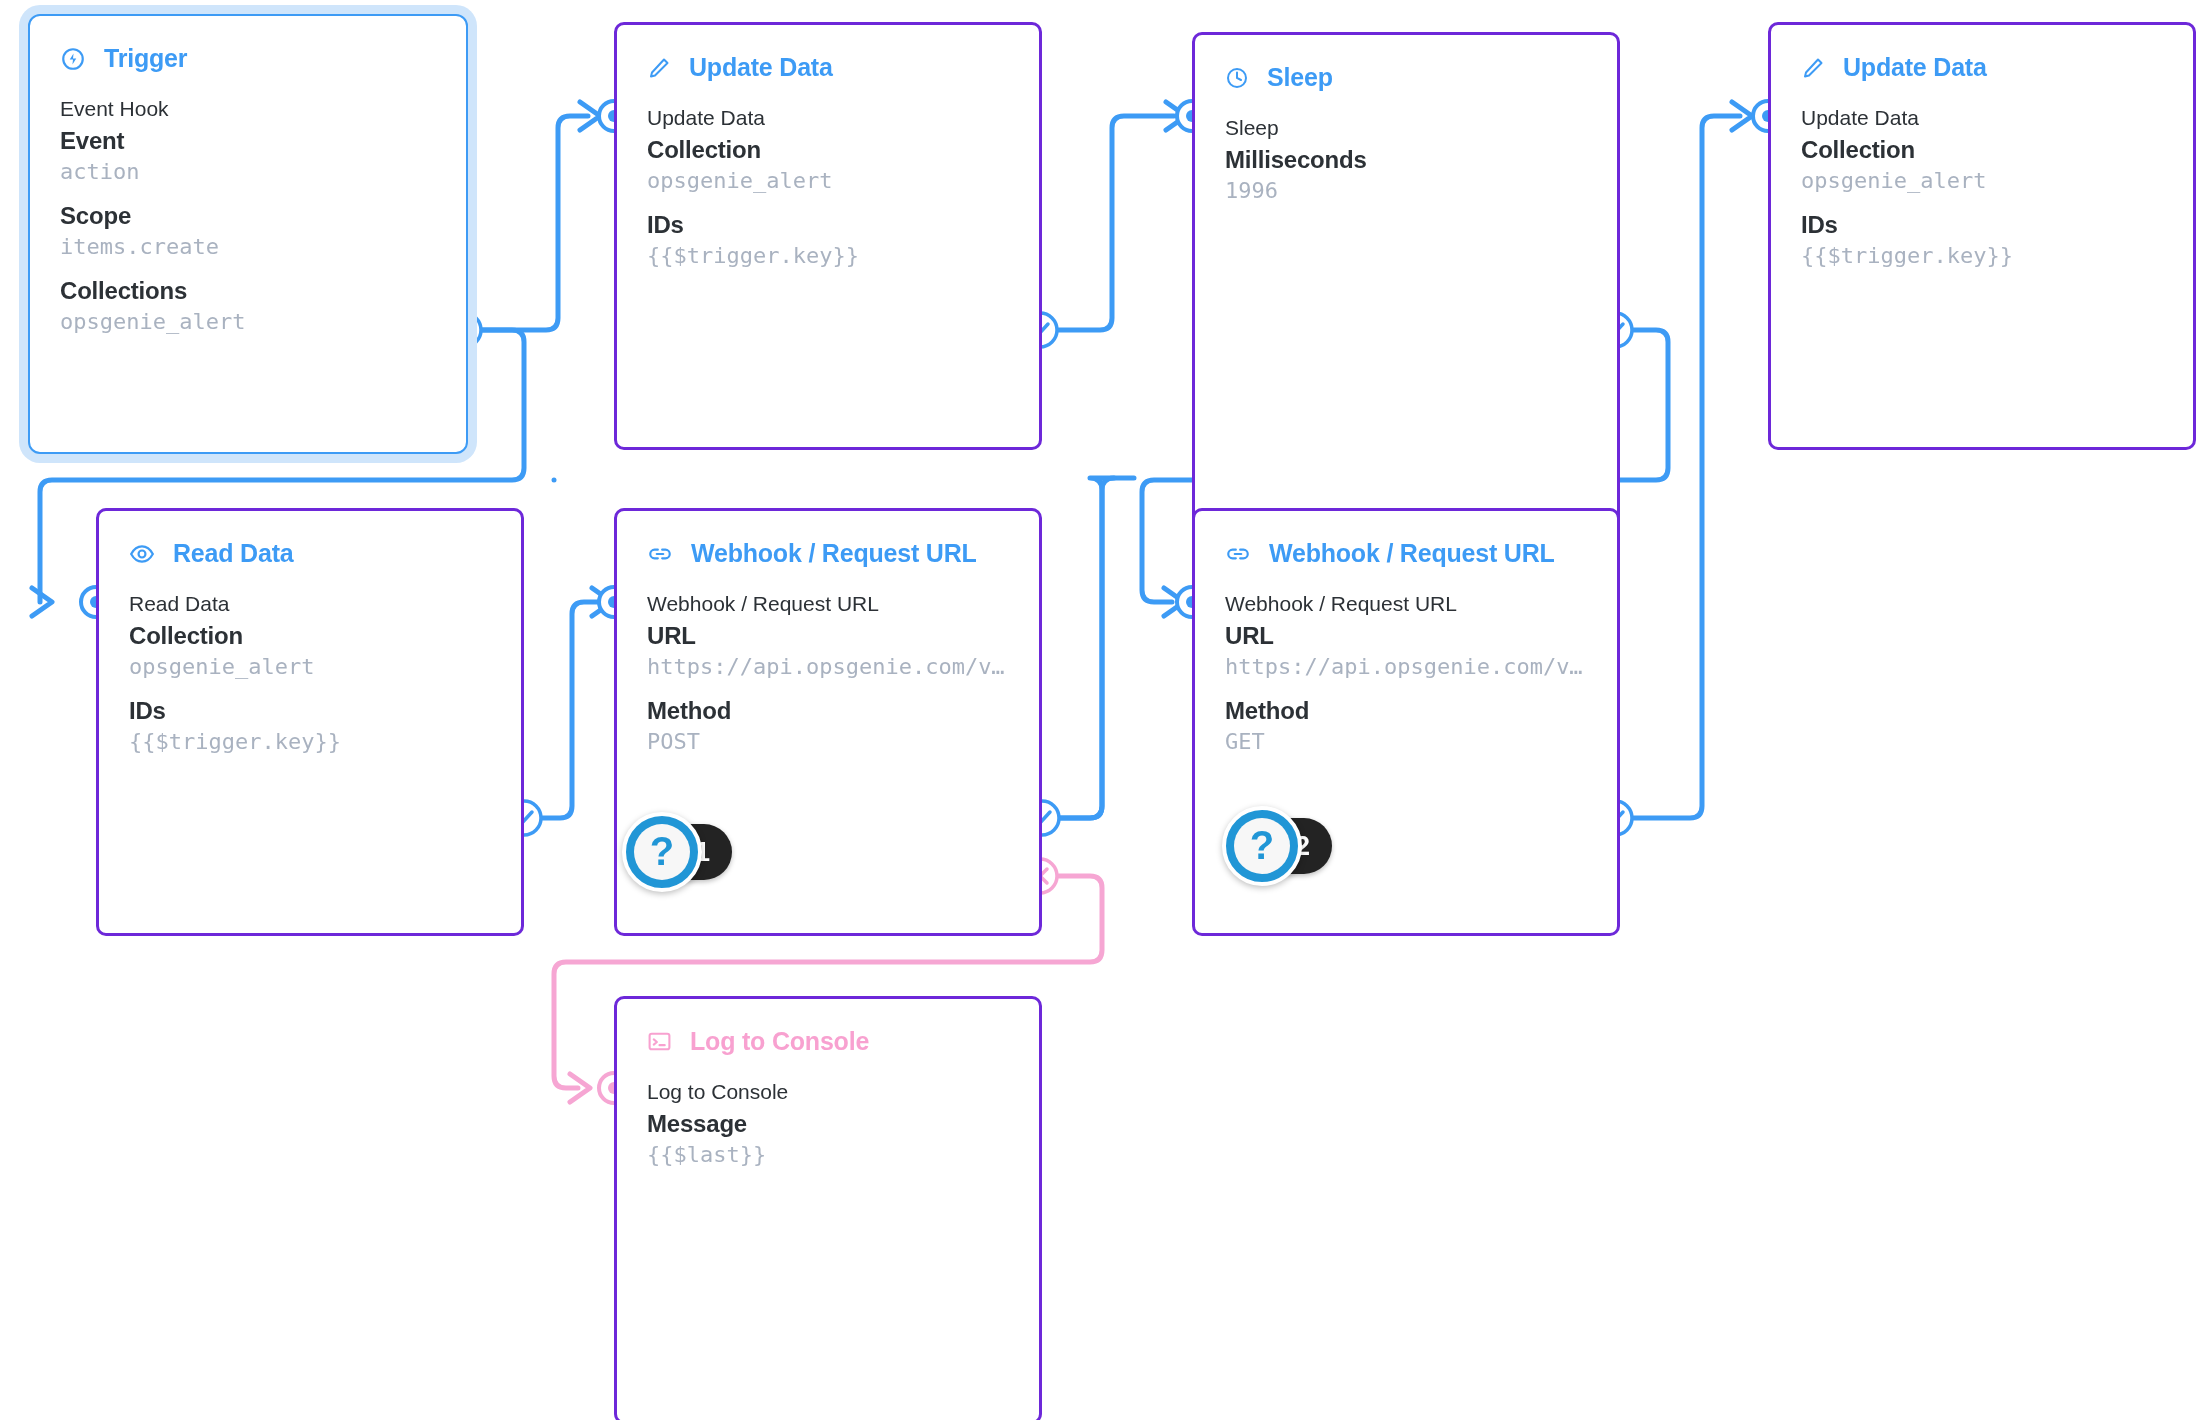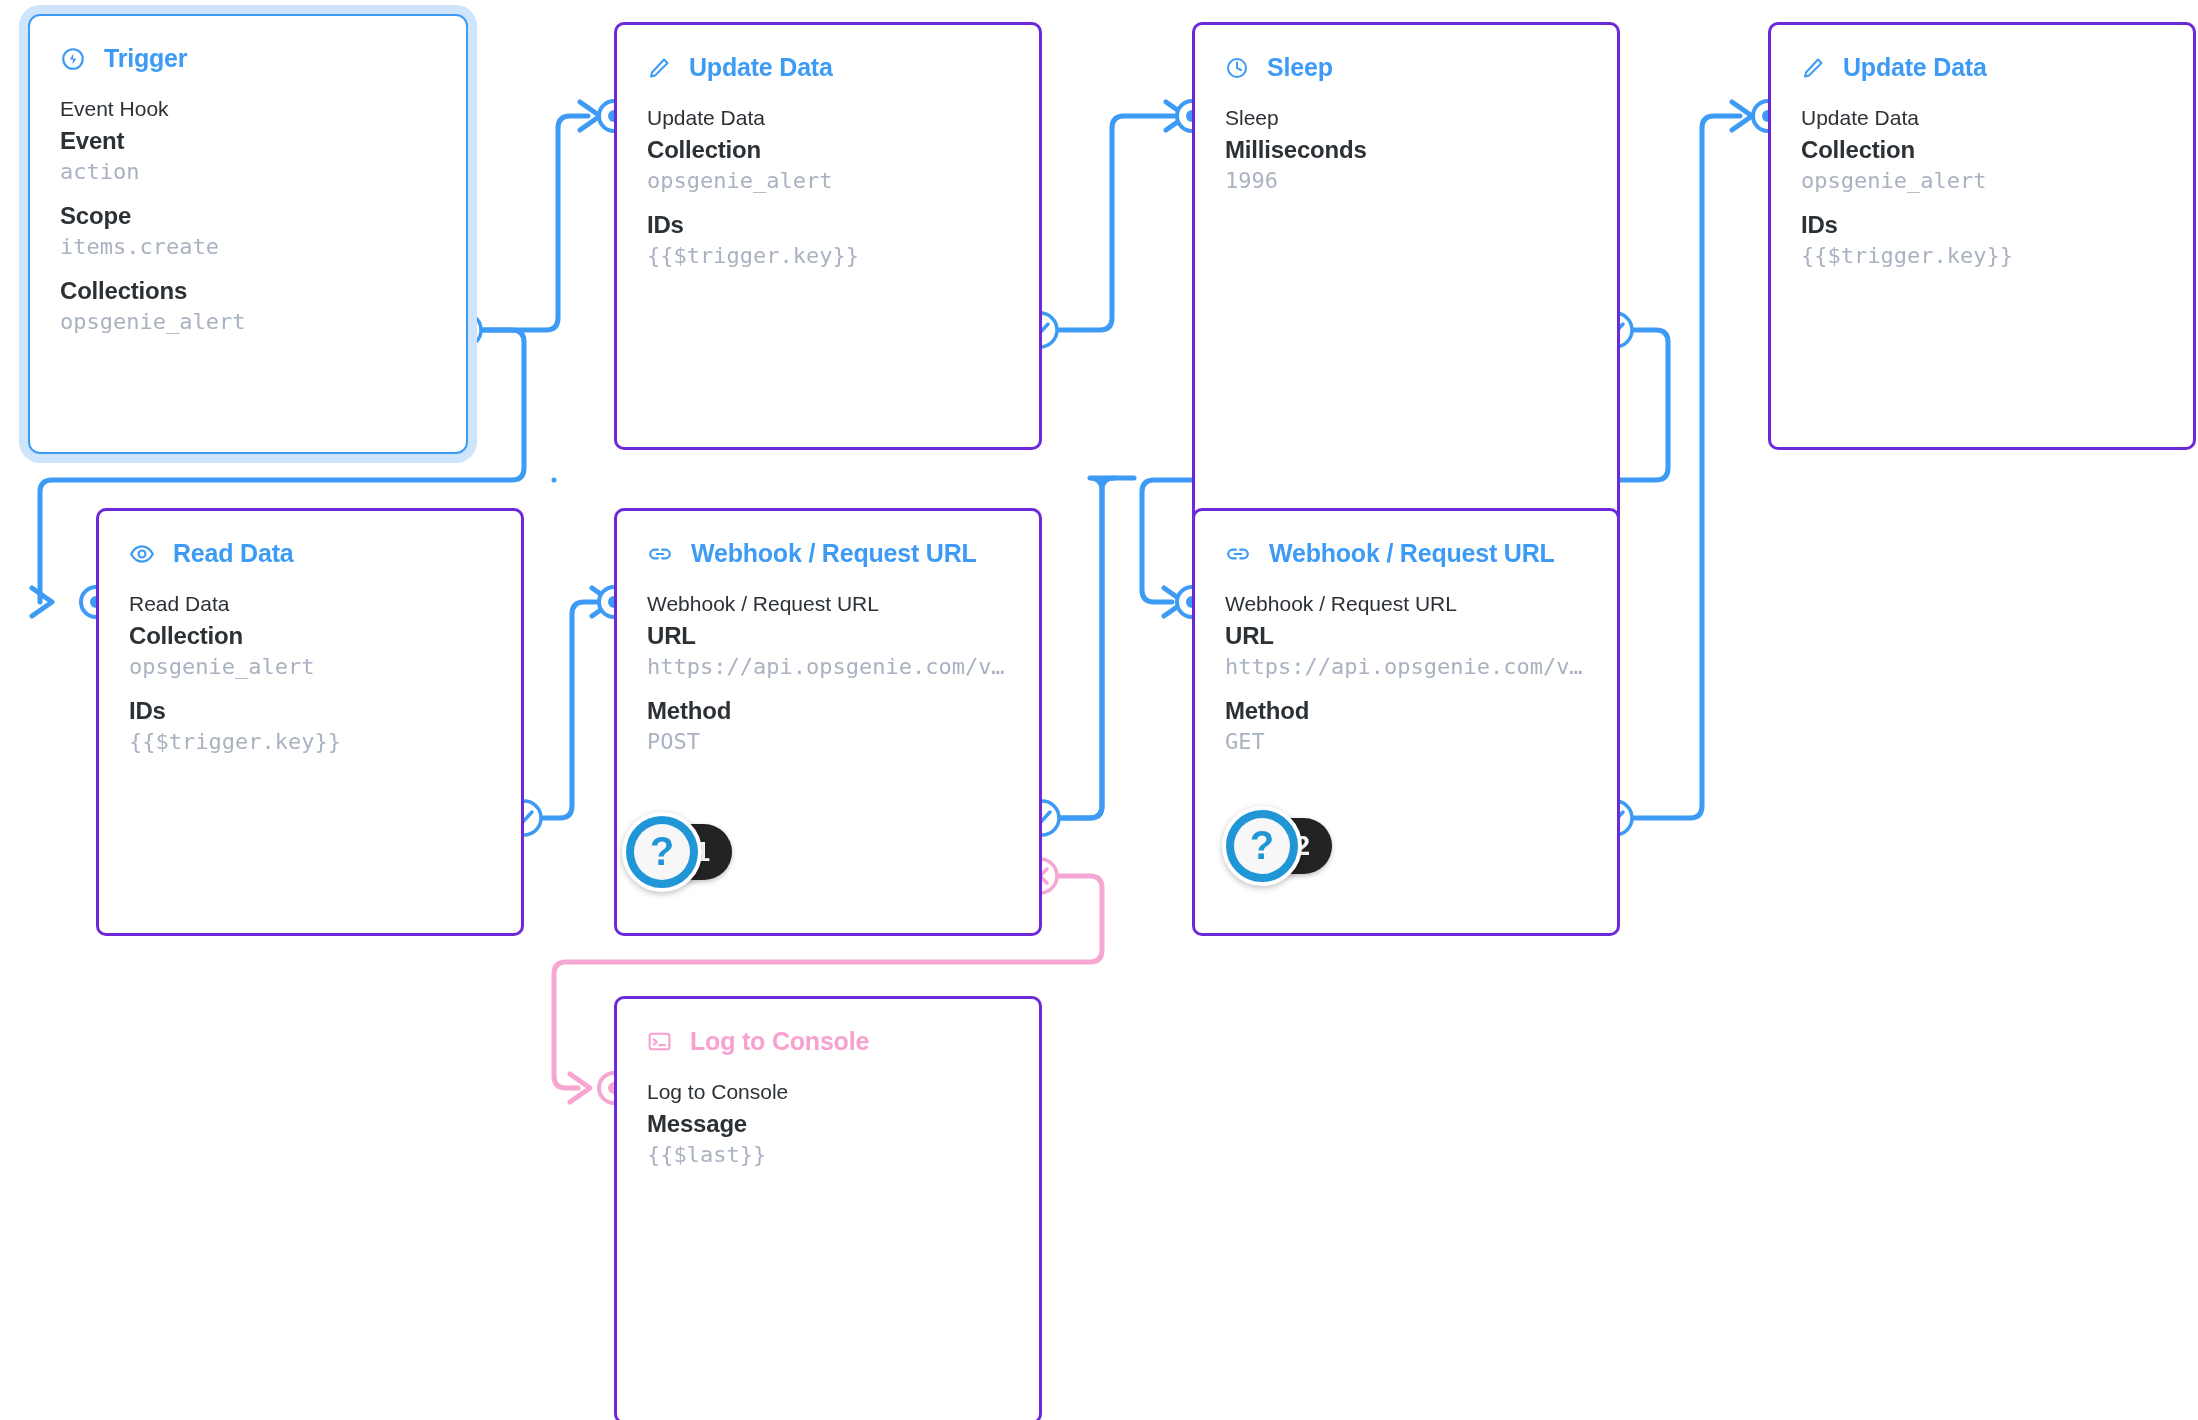--- a/index.html
+++ b/index.html
@@ -259,21 +259,21 @@
       </span>
       <span>Update Data</span>
     </div>
     <div class="row-name">Update Data</div>
     <div class="field-label">Collection</div>
     <div class="field-value">opsgenie_alert</div>
     <div class="field-label">IDs</div>
     <div class="field-value last">{{$trigger.key}}</div>
   </div>
 
-  <div class="card" style="left:1192px; top:22px; width:428px; height:532px;">
+  <div class="card" style="left:1192px; top:32px; width:428px; height:532px;">
     <div class="card-title">
       <span>
         <svg width="24" height="24" viewBox="0 0 24 24" fill="none" stroke="#3d9bf5" stroke-width="2" stroke-linecap="round">
           <circle cx="12" cy="12" r="9"></circle>
           <polyline points="12,6.5 12,12 16,14"></polyline>
         </svg>
       </span>
       <span>Sleep</span>
     </div>
     <div class="row-name">Sleep</div>

